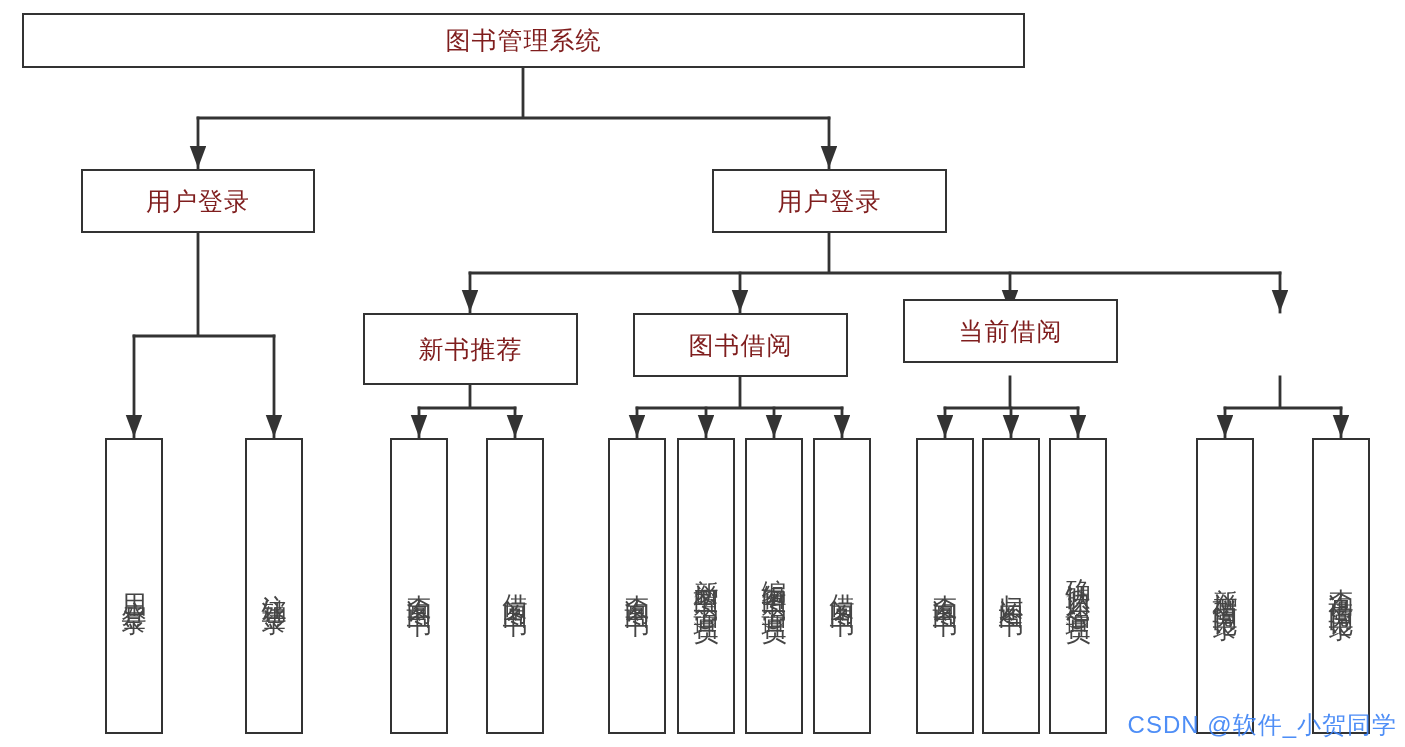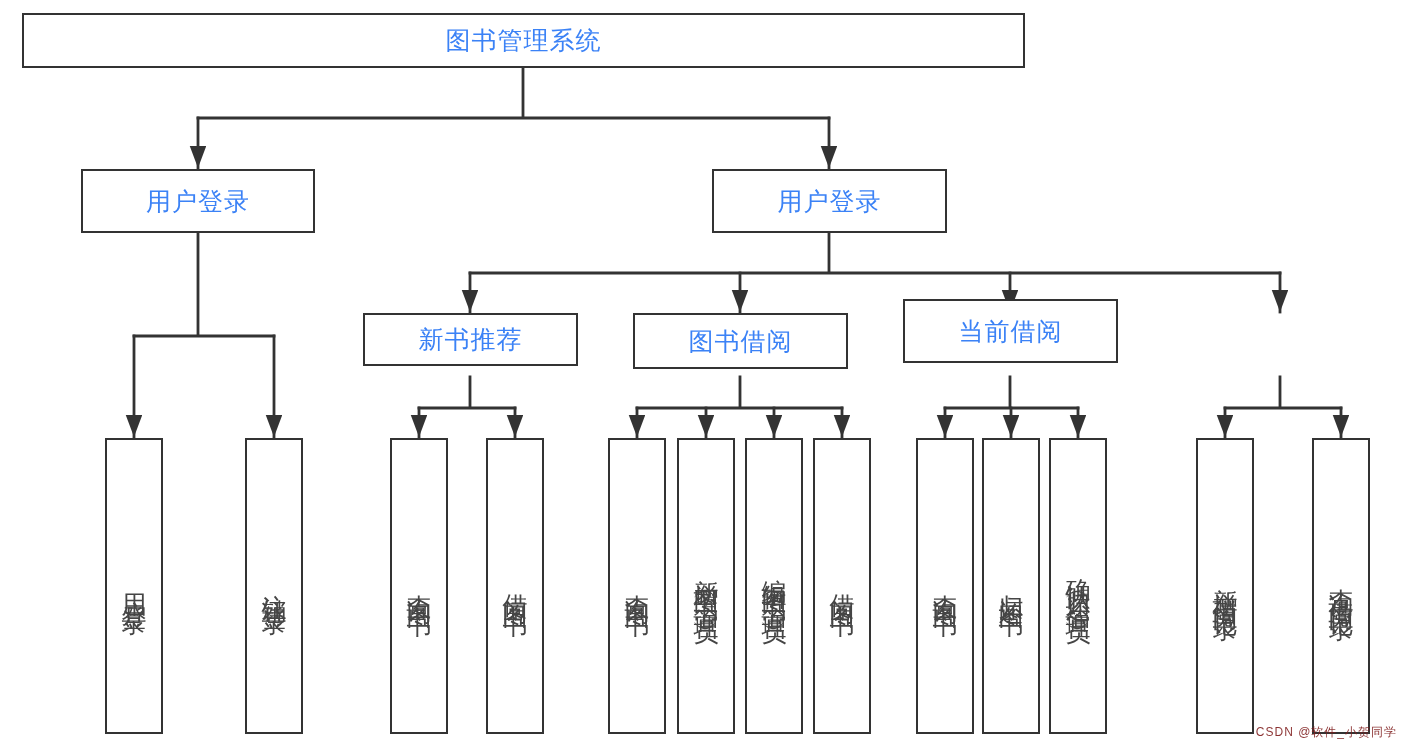--- a/index.html
+++ b/index.html
@@ -28,40 +28,40 @@
     box-sizing: border-box;
     background: #ffffff;
     border: 2.5px solid #333333;
     display: flex;
     align-items: center;
     justify-content: center;
     z-index: 2;
   }
   .hlabel {
     font-size: 25px;
-    color: #3b82f6;
+    color: #7f1d1d;
     letter-spacing: 1px;
     white-space: nowrap;
     line-height: 1;
   }
   .vlabel {
     writing-mode: vertical-rl;
     text-orientation: mixed;
     font-size: 25px;
     color: #454545;
     letter-spacing: 6px;
     line-height: 1;
     white-space: nowrap;
   }
   #watermark {
     position: absolute;
     right: 8px;
     bottom: 6px;
-    font-size: 12px;
-    color: #7f1d1d;
+    font-size: 24px;
+    color: #3b82f6;
     opacity: 0.9;
     z-index: 5;
     white-space: nowrap;
     letter-spacing: 1px;
   }
 </style>
 </head>
 <body>
 
 <div id="stage">
@@ -120,24 +120,24 @@
     <span class="hlabel">图书管理系统</span>
   </div>
 
   <div class="box" style="left:81px;top:169px;width:234px;height:64px">
     <span class="hlabel">用户登录</span>
   </div>
   <div class="box" style="left:712px;top:169px;width:235px;height:64px">
     <span class="hlabel">用户登录</span>
   </div>
 
-  <div class="box" style="left:363px;top:313px;width:215px;height:53px">
+  <div class="box" style="left:363px;top:313px;width:215px;height:72px">
     <span class="hlabel">新书推荐</span>
   </div>
-  <div class="box" style="left:633px;top:313px;width:215px;height:56px">
+  <div class="box" style="left:633px;top:313px;width:215px;height:64px">
     <span class="hlabel">图书借阅</span>
   </div>
   <div class="box" style="left:903px;top:299px;width:215px;height:64px">
     <span class="hlabel">当前借阅</span>
   </div>
 
   <div class="box" style="left:105px;top:438px;width:58px;height:296px">
     <span class="vlabel">用户登录</span>
   </div>
   <div class="box" style="left:245px;top:438px;width:58px;height:296px">

